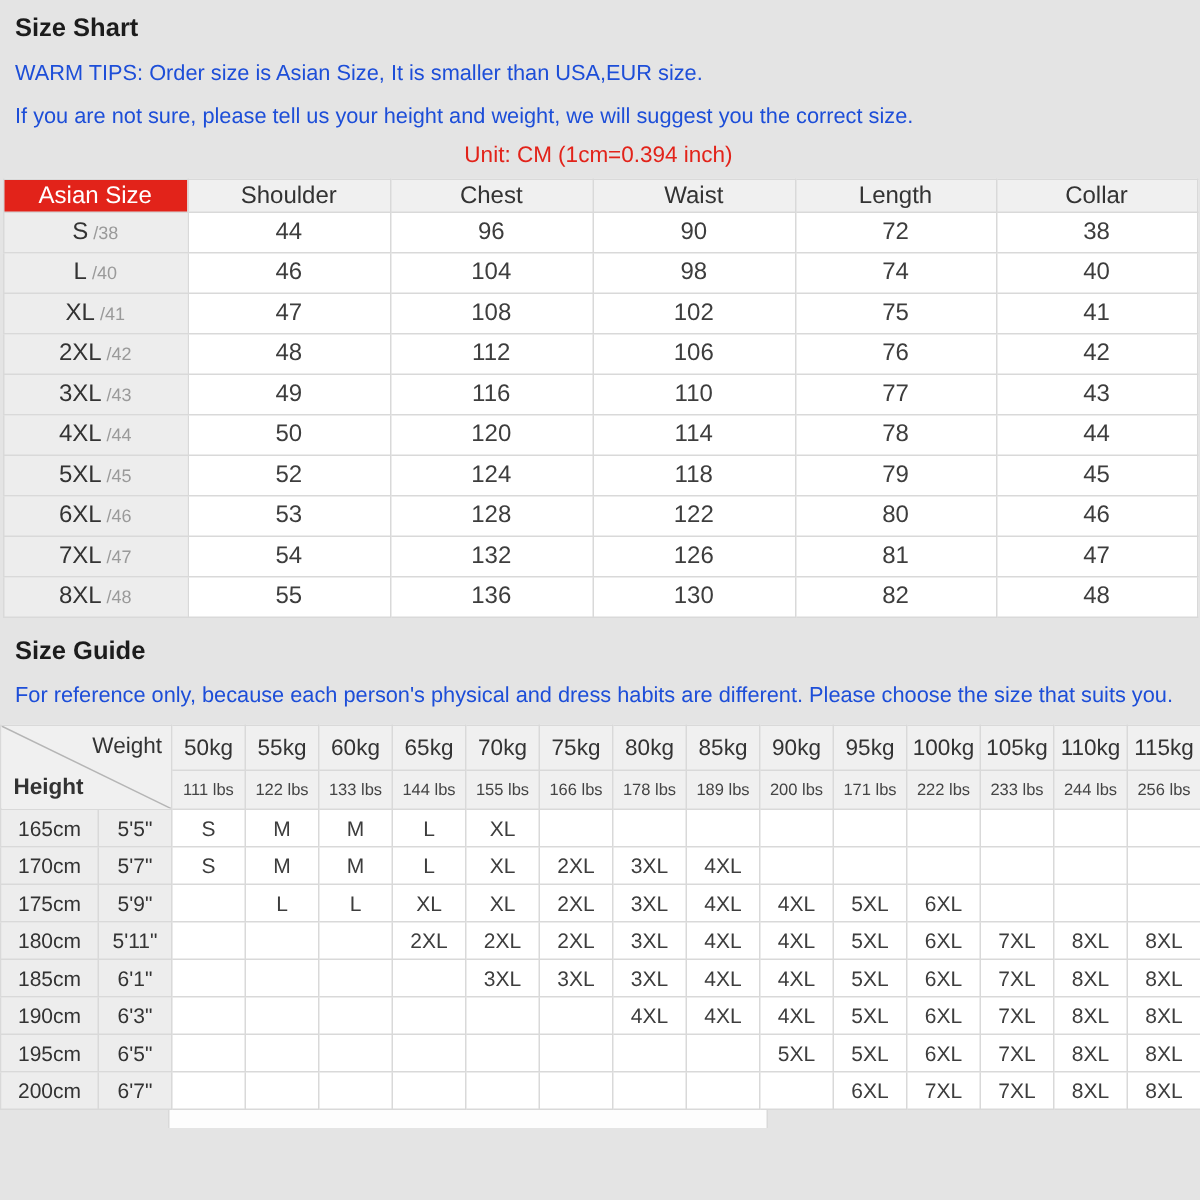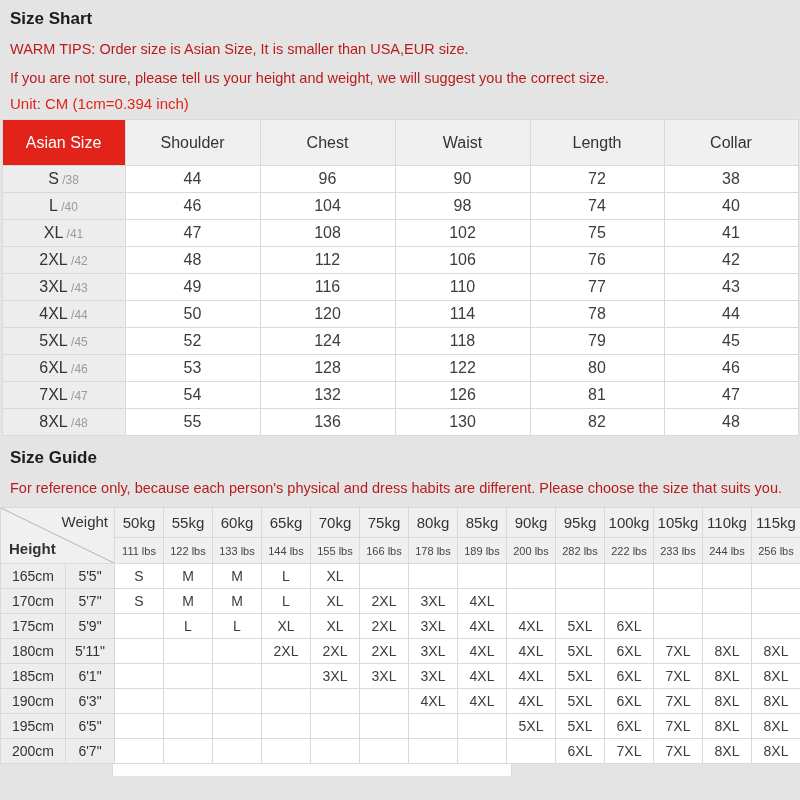--- a/index.html
+++ b/index.html
@@ -4,32 +4,32 @@
 <style>
   * { box-sizing: border-box; margin: 0; padding: 0; }
   html, body { width: 800px; height: 800px; overflow: hidden; }
   body {
     background: #e4e4e4;
     font-family: "Liberation Sans", "DejaVu Sans", sans-serif;
     color: #3d3d3d;
   }
   .section-pad { padding: 8px 10px 0 10px; }
   h1.sec-title { font-size: 17px; font-weight: 700; color: #1c1c1c; line-height: 22px; }
-  p.tip { font-size: 14.5px; color: #b91c1c; line-height: 20px; margin-top: 9px; }
+  p.tip { font-size: 14.5px; color: #1d4ed8; line-height: 20px; margin-top: 9px; }
   p.unit-note {
-    font-size: 15px; color: #e2231a; text-align: left;
+    font-size: 15px; color: #e2231a; text-align: center;
     margin-top: 7px; margin-bottom: 7px; padding-right: 2px;
   }
   table { border-collapse: collapse; table-layout: fixed; }
   #size-chart-table { width: 796px; margin: 0 auto; background: #fff; }
   #size-chart-table th, #size-chart-table td {
     border: 1px solid #d9d9d9; text-align: center; vertical-align: middle;
   }
   #size-chart-table thead th {
-    background: #f0f0f0; font-weight: 400; font-size: 16px; color: #333; height: 46px;
+    background: #f0f0f0; font-weight: 400; font-size: 16px; color: #333; height: 22px;
   }
   #size-chart-table thead th.red-th {
     background: #e2231a; color: #fff; font-weight: 500;
   }
   #size-chart-table tbody td { height: 27px; font-size: 16px; color: #3d3d3d; background: #fff; }
   #size-chart-table tbody td.size-label { background: #ededed; }
   .size-main { color: #333; font-size: 16px; }
   .size-sub { color: #9a9a9a; font-size: 12px; }
   #guide-wrap { margin-top: 9px; }
   #guide-table { width: 800px; background: #fff; }
@@ -214,21 +214,21 @@
         <tr id="g-lbs-row">
             <th class="lbs">111 lbs</th>
             <th class="lbs">122 lbs</th>
             <th class="lbs">133 lbs</th>
             <th class="lbs">144 lbs</th>
             <th class="lbs">155 lbs</th>
             <th class="lbs">166 lbs</th>
             <th class="lbs">178 lbs</th>
             <th class="lbs">189 lbs</th>
             <th class="lbs">200 lbs</th>
-            <th class="lbs">282 lbs</th>
+            <th class="lbs">171 lbs</th>
             <th class="lbs">222 lbs</th>
             <th class="lbs">233 lbs</th>
             <th class="lbs">244 lbs</th>
             <th class="lbs">256 lbs</th>
           </tr>
       </thead>
       <tbody id="g-body">
           <tr>
             <td class="h-cm">165cm</td>
             <td class="h-ft">5'5"</td>

